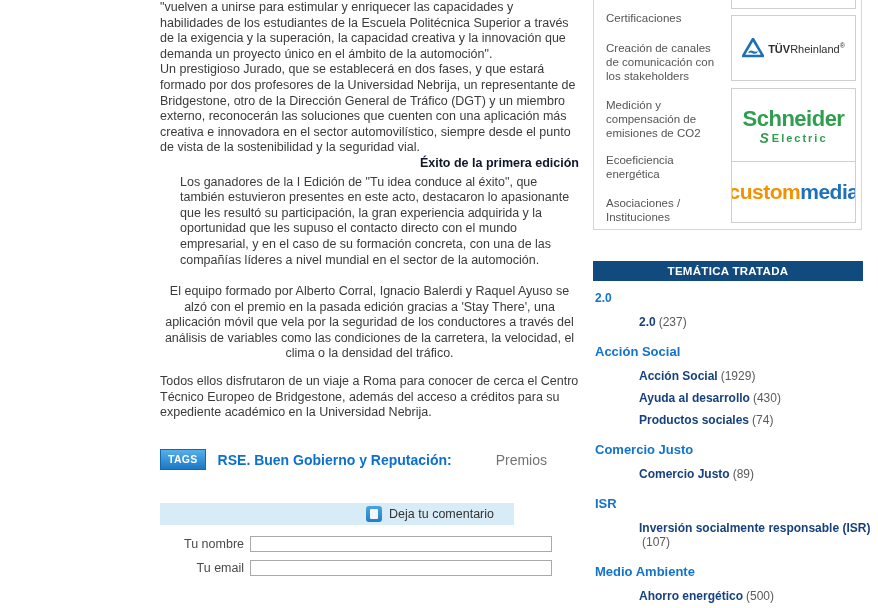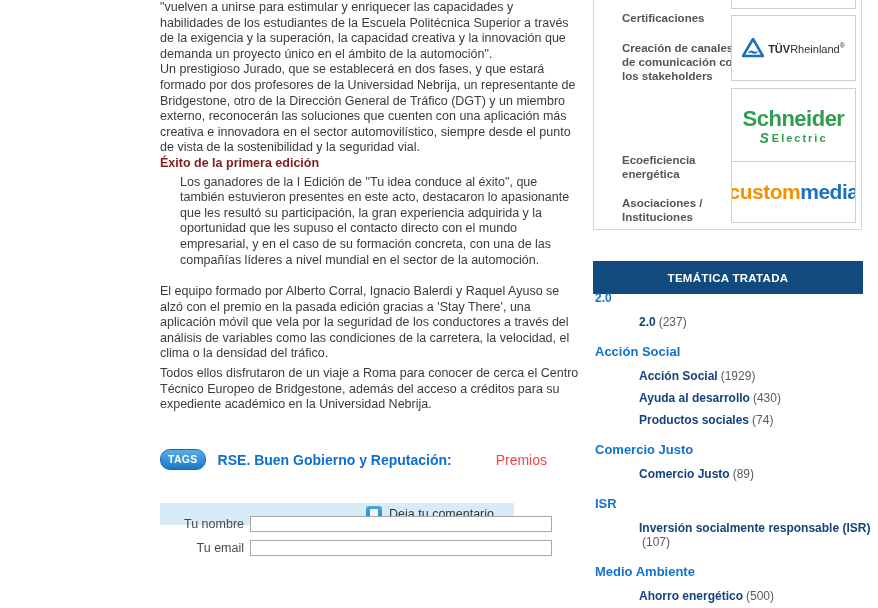--- a/index.html
+++ b/index.html
@@ -9,78 +9,78 @@
     position:relative; width:878px; height:608px; overflow:hidden; background:#fff;
   }
 
   
   .article-col {
     position:absolute; left:160px; top:0; width:419px;
     font-size:12.5px; line-height:15.6px; color:#3b3b3b;
   }
   .article-col p { margin:0; }
   .article-col .p3 { margin-top:3px;margin-left:20px; }
-  .article-col .p4 { margin-top:16px; }
-  .article-col .p5 { margin-top:4px; }
+  .article-col .p4 { margin-top:16px;text-align:center; }
+  .article-col .p5 { margin-top:12px; }
   .section-heading {
-    margin-top:21px; font-weight:bold; color:#7f1d1d; font-size:12.5px;
+    margin-top:21px; font-weight:bold; color:#0f172a; font-size:12.5px;text-align:right;
   }
 
   
   .tags-row {
     position:absolute; left:160px; top:449px; width:419px;
     display:flex; align-items:center; gap:12px;
   }
   .tags-badge {
-    display:inline-block; padding:3px 7px 4px; border-radius:10px;
+    display:inline-block; padding:3px 7px 4px; border-radius:0;
     background:linear-gradient(#55b0e8, #1a78c6);
     color:#fff; font-size:10.5px; font-weight:bold; letter-spacing:.3px;
     border:1px solid #1668ae;
   }
   .tags-links { font-size:14px; }
   .tag-category { color:#0d6fd0; font-weight:bold; text-decoration:none; }
-  .tag-value { color:#ef4444; font-weight:normal; text-decoration:none; margin-left:4px;padding-left:36px; }
+  .tag-value { color:#737373; font-weight:normal; text-decoration:none; margin-left:4px;padding-left:36px; }
 
   
   .comment-bar {
     position:absolute; left:160px; top:503px; width:354px; height:22px;
     background:#d8ecf8; display:flex; align-items:center; justify-content:flex-end;
     padding-right:20px; gap:7px;
   }
   .comment-icon {
     width:16px; height:16px; border-radius:3px;
     background:linear-gradient(#4aa6e0,#1f7ec7);
     position:relative; flex:0 0 auto; cursor:pointer;
   }
   .comment-icon::after {
     content:""; position:absolute; left:4px; top:3px; width:8px; height:10px;
     background:#f2f7fb; border-radius:1px;
   }
   .comment-bar-label { font-size:12.5px; color:#333; }
 
   
-  .comment-form { position:absolute; left:160px; top:516px; width:419px; }
+  .comment-form { position:absolute; left:160px; top:536px; width:419px; }
   .form-row { display:flex; align-items:center; margin-bottom:8px; }
   .form-label {
     width:90px; text-align:right; padding-right:6px;
     font-size:12.5px; color:#4a4a4a; flex:0 0 auto;
   }
   .form-input {
     width:302px; height:16px; border:1px solid #a9a9a9; background:#fff;
     font-size:11px; padding:0 3px; outline:none;
   }
 
   
   .sidebar-box {
     position:absolute; left:593px; top:-20px; width:269px; height:250px;
     border:1px solid #d5d5d5; background:#fff;
   }
   .service-label {
-    position:absolute; left:28px; width:118px;
-    font-size:11.5px; line-height:14px; color:#555; cursor:pointer;font-weight:bold;
+    position:absolute; left:12px; width:118px;
+    font-size:11.5px; line-height:14px; color:#555; cursor:pointer;
   }
   .svc-0 { top:30px; }
   .svc-1 { top:60px; }
   .svc-2 { top:117px; }
   .svc-3 { top:172px; }
   .svc-4 { top:215px; }
 
   .logo-box {
     position:absolute; left:137px; width:125px; background:#fff;
     border:1px solid #cfcfcf; display:flex; align-items:center; justify-content:center;
@@ -103,21 +103,21 @@
     display:flex; align-items:center; justify-content:center; gap:1px;
   }
   .schneider-loop { font-size:14px; font-weight:bold; font-style:italic; }
 
   .custommedia-wrap { font-size:21px; font-weight:bold; letter-spacing:-0.5px; }
   .cm-custom { color:#f39200; }
   .cm-media { color:#1d71b8; }
 
   
   .tematica-bar {
-    position:absolute; left:593px; top:261px; width:270px; height:33px;
+    position:absolute; left:593px; top:261px; width:270px; height:20px;
     background:#114a7d; color:#fff; font-size:11.5px; font-weight:bold;
     display:flex; align-items:center; justify-content:center; letter-spacing:.3px;
   }
   .tematica-list { position:absolute; left:595px; top:291px; width:278px; }
   .tg-header {
     color:#1273cd; font-weight:bold; font-size:13px; margin-bottom:10px; cursor:pointer;
   }
   .tg-header.small { font-size:12px; }
   .tg-item { margin-bottom:8px; font-size:12px; cursor:pointer;margin-left:44px; }
   .tg-item .tg-label { color:#16417c; font-weight:bold; }
@@ -158,20 +158,21 @@
     </div>
     <div class="form-row">
       <label class="form-label">Tu email</label>
       <input class="form-input" type="text" value="" style="">
     </div>
   </div>
 
   <div class="sidebar-box">
     <div class="service-label svc-0">Certificaciones</div>
     <div class="service-label svc-1">Creación de canales de comunicación con los stakeholders</div>
+    <div class="service-label svc-2">Medición y compensación de emisiones de CO2</div>
     <div class="service-label svc-3">Ecoeficiencia energética</div>
     <div class="service-label svc-4">Asociaciones / Instituciones</div>
 
     <div class="logo-box logo-cut"></div>
 
     <div class="logo-box logo-tuv">
       <span class="tuv-wrap">
         <svg width="22" height="20" viewBox="0 0 22 20">
           <path d="M11 1 L21 18 L1 18 Z" fill="none" stroke="#1d70b7" stroke-width="2.6" stroke-linejoin="round"></path>
           <path d="M6 14 Q9 11.5 11 13 Q13.5 14.5 16 13 L15 15 Q12.5 16.5 10.5 15.2 Q8.5 14 7 15 Z" fill="#1d70b7"></path>

